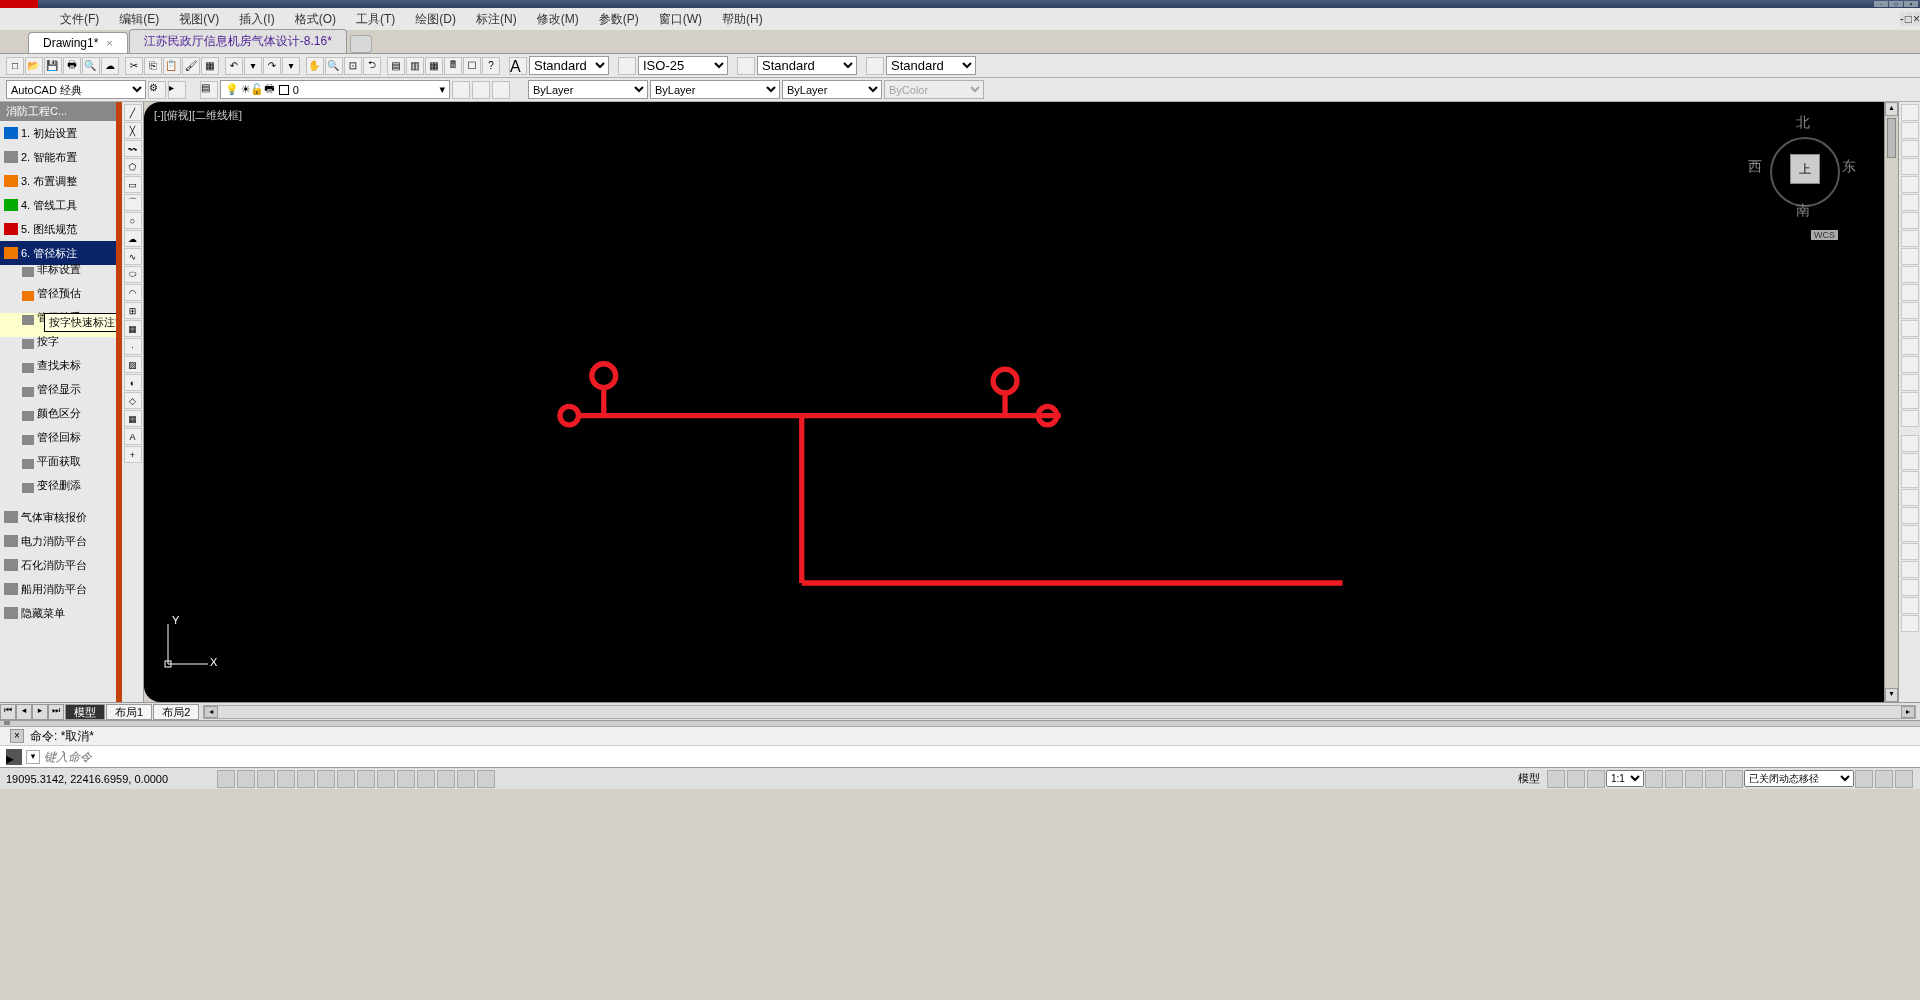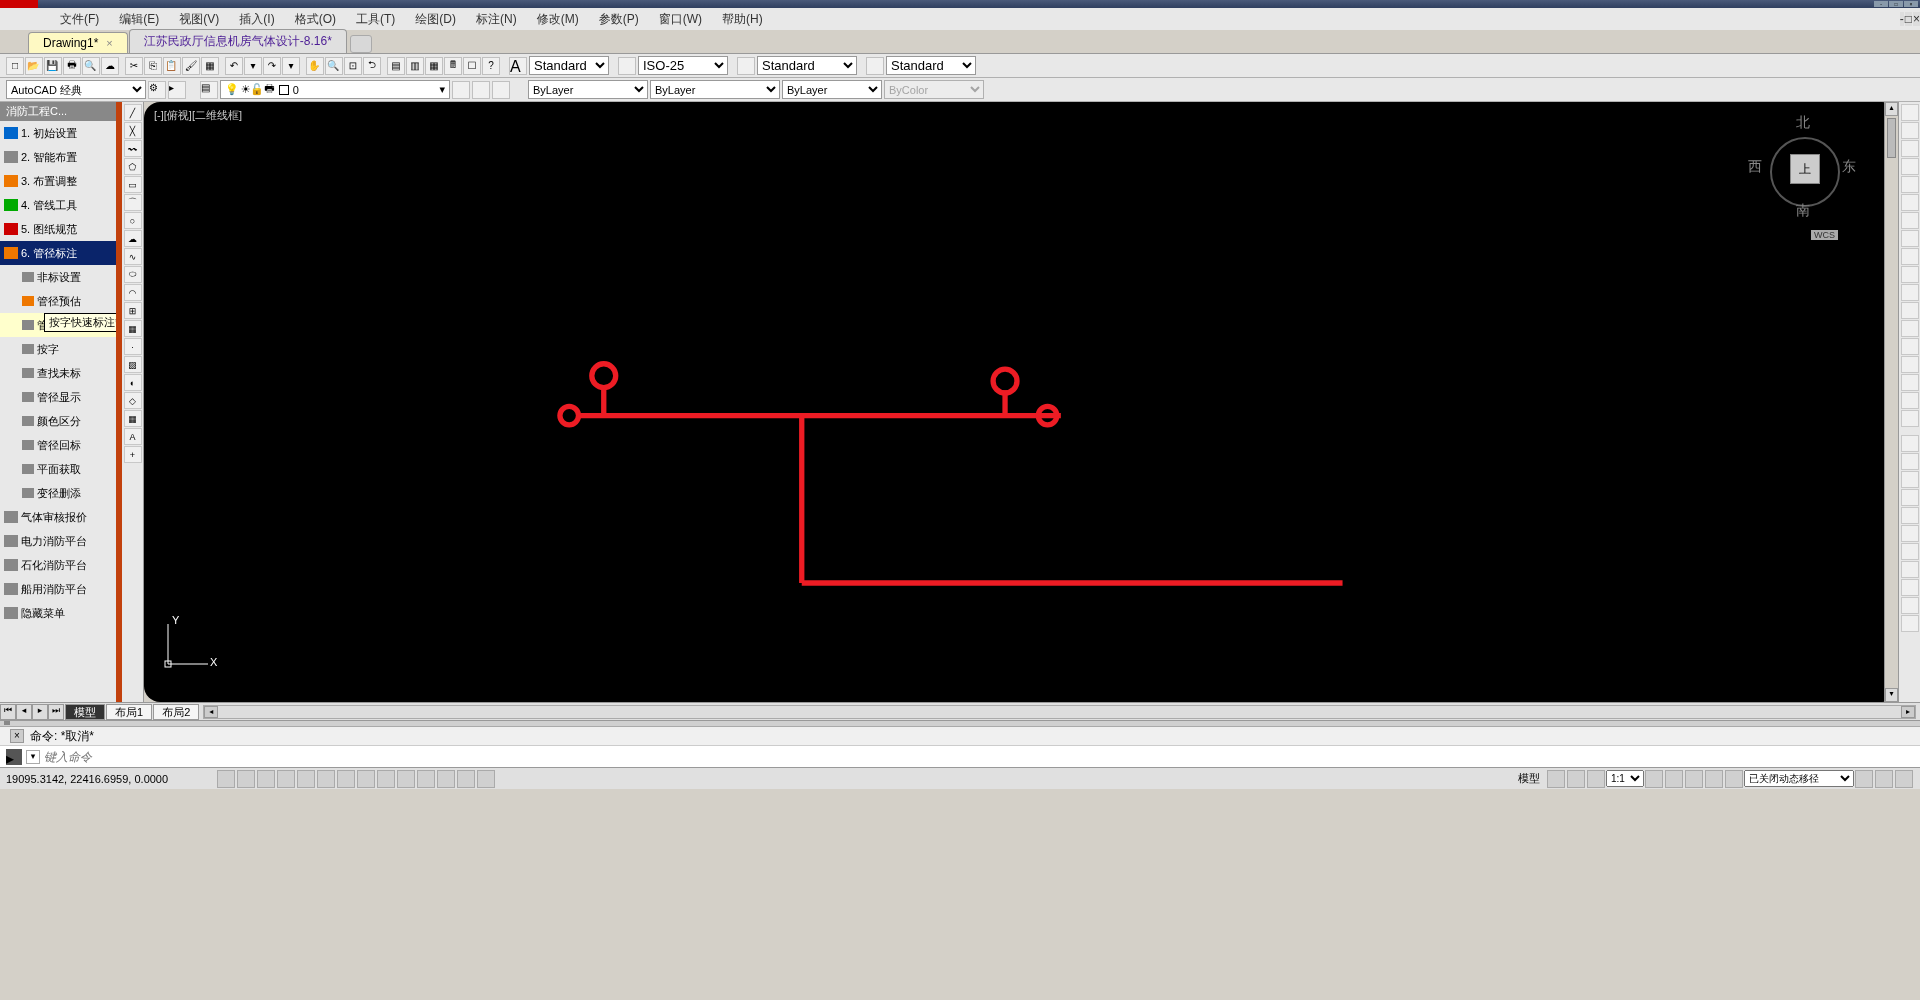--- a/index.html
+++ b/index.html
@@ -7,21 +7,21 @@
 
 .titlebar { background: linear-gradient(#4a5a7a, #2f3f5f); height: 8px; display: flex; justify-content: flex-end; align-items: center; padding: 0 2px; }
 .titlebar .winbtn { width: 14px; height: 6px; background: #8899aa; margin-left: 1px; font-size: 5px; text-align: center; color: #000; }
 
 .app-icon { position: absolute; top: 0; left: 0; width: 38px; height: 8px; background: #cc0000; }
 
 .menubar { background: #e8e8e8; height: 22px; display: flex; align-items: center; padding-left: 50px; font-size: 12px; color: #333; }
 .menubar .menuitem { padding: 2px 10px; cursor: default; }
 
 .tabstrip { background: #d4d0c8; height: 24px; display: flex; align-items: flex-end; padding-left: 28px; border-bottom: 1px solid #999; }
-.tabstrip .tab { background: #fef9c3; border: 1px solid #999; border-bottom: none; border-radius: 4px 4px 0 0; padding: 3px 14px; font-size: 12px; margin-right: 1px; display: flex; align-items: center; }
+.tabstrip .tab { background: #ffffff; border: 1px solid #999; border-bottom: none; border-radius: 4px 4px 0 0; padding: 3px 14px; font-size: 12px; margin-right: 1px; display: flex; align-items: center; }
 .tabstrip .tab .close { margin-left: 8px; color: #888; font-size: 11px; }
 .tabstrip .tab.inactive { background: #e0e0e0; color: #4c1d95; }
 .tabstrip .newtab { width: 22px; height: 18px; background: #d8d8d8; border: 1px solid #aaa; border-radius: 3px; margin-left: 2px; }
 
 .toolbar1 { background: #e8e8e8; height: 24px; display: flex; align-items: center; padding: 0 6px; gap: 1px; border-bottom: 1px solid #b0b0b0; }
 .toolbar1 .tbtn { width: 18px; height: 18px; background: #f0f0f0; border: 1px solid #c0c0c0; font-size: 10px; display: flex; align-items: center; justify-content: center; }
 .toolbar1 .sep { width: 4px; }
 .toolbar1 .stylegrp { display: flex; align-items: center; gap: 2px; margin-left: 8px; }
 .toolbar1 .stylegrp .ico { width: 18px; height: 18px; background: #f0f0f0; border: 1px solid #c0c0c0; }
 .toolbar1 select { height: 19px; font-size: 13px; border: 1px solid #999; background: #fff; }
@@ -33,21 +33,21 @@
 .toolbar2 .layersel .bulb { color: #d4a000; margin-right: 2px; }
 .toolbar2 .layersel .dd { margin-left: auto; }
 
 .workarea { display: flex; height: 600px; }
 
 .side-palette { width: 122px; background: #e8e8e8; border-right: 6px solid #c2410c; font-size: 11px; overflow: hidden; }
 .side-palette .pal-title { background: #888; color: #fff; padding: 2px 6px; font-size: 11px; display:flex; }
 .side-palette .item { display: flex; align-items: center; padding: 12px 4px; height: 16px; white-space: nowrap; }
 .side-palette .item .ico { width: 14px; height: 12px; margin-right: 3px; display:inline-block; }
 .side-palette .item.sel { background: #0a246a; color: #fff; }
-.side-palette .item.sub { padding-left: 22px; }
+.side-palette .item.sub { padding-left: 22px; align-items: flex-end; }
 .side-palette .item.hover { background: #ffffcc; }
 .side-palette .tooltip { position: absolute; background: #ffffe1; border: 1px solid #000; font-size: 11px; padding: 1px 4px; white-space: nowrap; }
 
 .drawtools { width: 22px; background: #e8e8e8; border-right: 1px solid #999; display: flex; flex-direction: column; align-items: center; gap: 1px; padding-top: 2px; }
 .drawtools .dt { width: 18px; height: 17px; background: #f0f0f0; border: 1px solid #c8c8c8; font-size: 9px; display:flex; align-items:center; justify-content:center; }
 
 .canvas-wrap { flex: 1; position: relative; background: #000; border-radius: 16px; }
 .canvas-wrap .vplabel { position: absolute; top: 6px; left: 10px; color: #ccc; font-size: 11px; }
 .canvas-wrap .viewcube { position: absolute; top: 10px; right: 40px; width: 110px; height: 110px; }
 .canvas-wrap .viewcube .dir { position: absolute; color: #888; font-size: 14px; }

